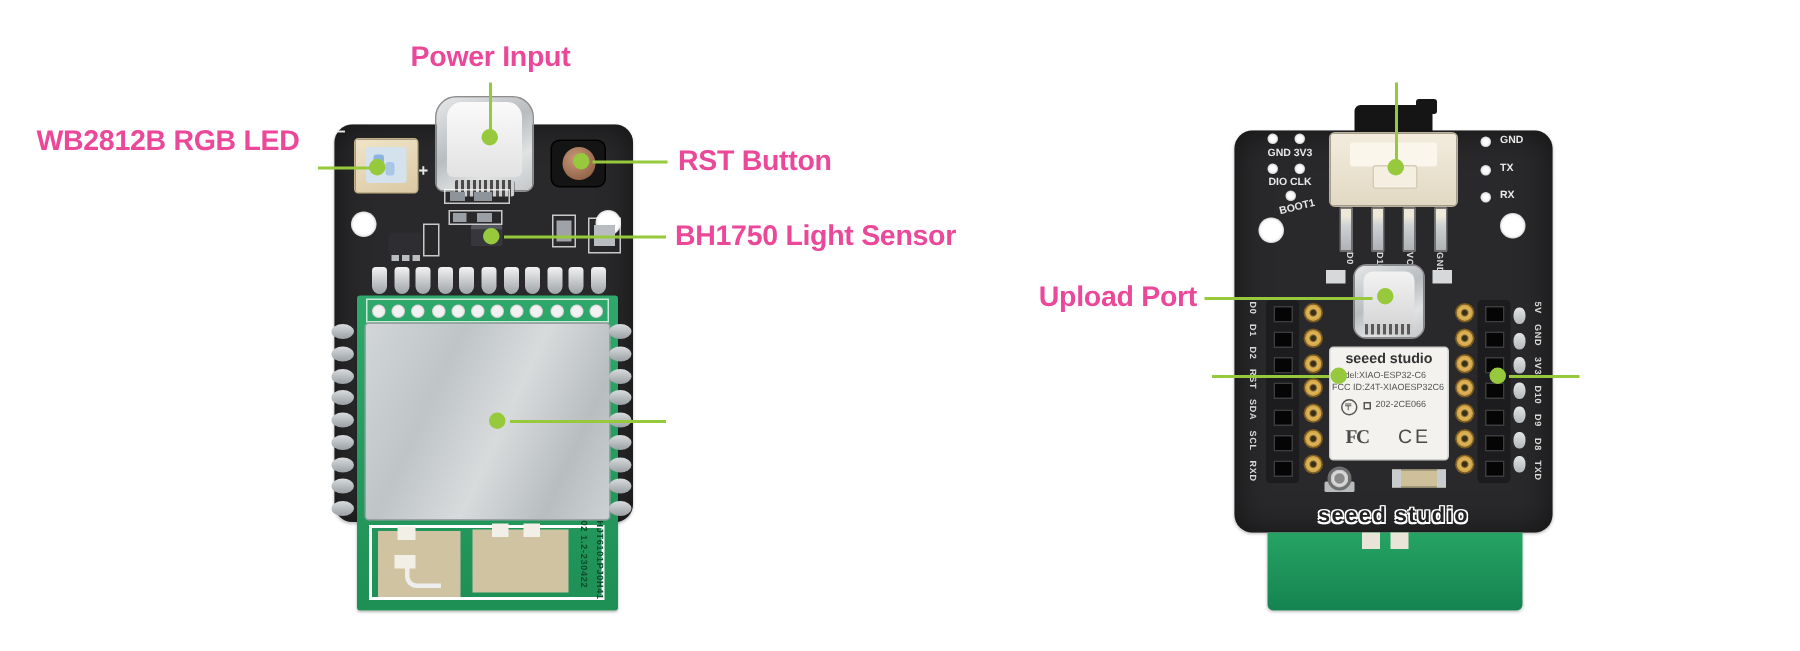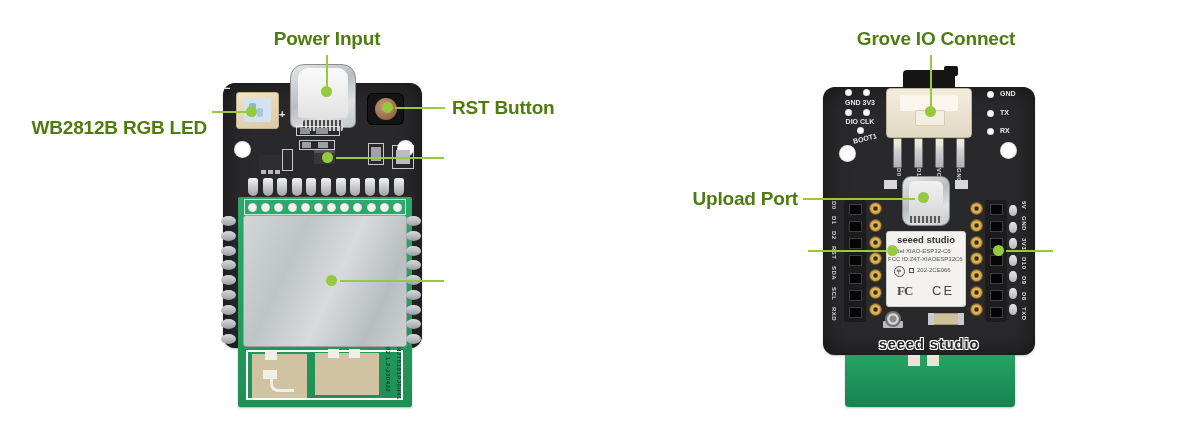--- a/index.html
+++ b/index.html
@@ -8,21 +8,21 @@
   .canvas{ position:relative; width:1200px; height:434px; background:#ffffff; overflow:hidden; }
   .abs{ position:absolute; }
 
   
   .pcb{ background:#29292B; border-radius:12px; box-shadow:inset 0 0 22px rgba(0,0,0,.55), 0 1px 2px rgba(0,0,0,.25); }
   .silver{ background:linear-gradient(150deg,#e6e8e9,#b9bdc0 45%,#e0e2e3 72%,#c3c7c9); }
   .hole{ background:#fff; border-radius:50%; box-shadow:inset 0 0 2px rgba(0,0,0,.35); }
   .dot{ width:11px; height:11px; border-radius:50%; background:var(--green); z-index:12; }
   .lineH{ height:2px; background:var(--green); z-index:11; }
   .lineV{ width:2px; background:var(--green); z-index:11; }
-  .lbl{ font:700 19px/22px "Liberation Sans",sans-serif; color:#4d7c0f; letter-spacing:-.2px; white-space:nowrap; z-index:12; }
+  .lbl{ font:700 19px/22px "Liberation Sans",sans-serif; color:#ec4899; letter-spacing:-.2px; white-space:nowrap; z-index:12; }
   .silk{ font:700 7px/8px "Liberation Sans",sans-serif; color:#E8E8E8; white-space:nowrap; }
   .vcol{ display:flex; flex-direction:column; justify-content:space-between; align-items:center; }
   .vtxt{ writing-mode:vertical-rl; font:700 6px/7px "Liberation Sans",sans-serif; color:#D8D8D8; letter-spacing:.5px; white-space:nowrap; }
   .rowflex{ display:flex; justify-content:space-between; align-items:center; }
   .castpad{ width:10px; height:18px; background:linear-gradient(180deg,#f2f2f2,#9fa4a8); border-radius:3px 3px 6px 6px; }
   .modhole{ width:9px; height:9px; border-radius:50%; background:#f2f2f2; box-shadow:inset 0 0 1px #777; }
   .bump{ width:15px; height:10px; border-radius:50%; background:linear-gradient(180deg,#d9dcde,#9aa0a4); }
   .goldpad{ width:11px; height:11px; border-radius:50%; background:radial-gradient(circle,#3a2f15 0 1.5px,#e2b75a 3px,#b98a2e 100%); box-shadow:0 0 0 1px #7a5a1e; }
   .socket{ width:13px; height:11px; background:#050505; border:1px solid #3d3d3f; }
   .oval{ width:8px; height:11px; border-radius:45%; background:linear-gradient(180deg,#e3e5e6,#b4b8ba); }
@@ -268,35 +268,35 @@
   <div class="abs outline-text" style="left:823px;top:336px;width:212px;text-align:center;font:700 14.5px/16px 'Liberation Sans',sans-serif;letter-spacing:1px">seeed studio</div>
 
   <div class="abs" style="left:845px;top:355px;width:170px;height:52px;background:linear-gradient(180deg,#26a364,#158350);border-radius:0 0 4px 4px;box-shadow:0 1px 2px rgba(0,0,0,.25)"></div>
   <div class="abs" style="left:908px;top:355px;width:12px;height:11px;background:#e8e5d8"></div>
   <div class="abs" style="left:927px;top:355px;width:12px;height:11px;background:#e8e5d8"></div>
 
   <div class="abs lbl" style="left:327px;top:28px;transform:translateX(-50%)">Power Input</div>
   <div class="abs lineV" style="left:326px;top:55px;height:37px"></div>
   <div class="abs dot" style="left:321px;top:86px"></div>
 
-  <div class="abs lbl" style="left:17px;top:117px;width:190px;text-align:right">WB2812B RGB LED</div>
+  <div class="abs lbl" style="left:17px;top:84px;width:190px;text-align:center">WB2812B RGB LED</div>
   <div class="abs lineH" style="left:212px;top:111px;width:36px"></div>
   <div class="abs dot" style="left:246px;top:106px"></div>
 
   <div class="abs dot" style="left:382px;top:102px"></div>
   <div class="abs lineH" style="left:395px;top:107px;width:50px"></div>
   <div class="abs lbl" style="left:452px;top:97px">RST Button</div>
 
   <div class="abs dot" style="left:322px;top:152px"></div>
   <div class="abs lineH" style="left:336px;top:157px;width:108px"></div>
+  <div class="abs lbl" style="left:450px;top:147px">BH1750 Light Sensor</div>
 
   <div class="abs dot" style="left:326px;top:275px"></div>
   <div class="abs lineH" style="left:340px;top:280px;width:104px"></div>
 
-  <div class="abs lbl" style="left:936px;top:28px;transform:translateX(-50%)">Grove IO Connect</div>
   <div class="abs lineV" style="left:930px;top:55px;height:52px"></div>
   <div class="abs dot" style="left:925px;top:106px"></div>
 
   <div class="abs lbl" style="left:630px;top:188px;width:168px;text-align:right">Upload Port</div>
   <div class="abs lineH" style="left:803px;top:198px;width:112px"></div>
   <div class="abs dot" style="left:918px;top:192px"></div>
 
   <div class="abs lineH" style="left:808px;top:250px;width:78px"></div>
   <div class="abs dot" style="left:887px;top:245px"></div>
 

